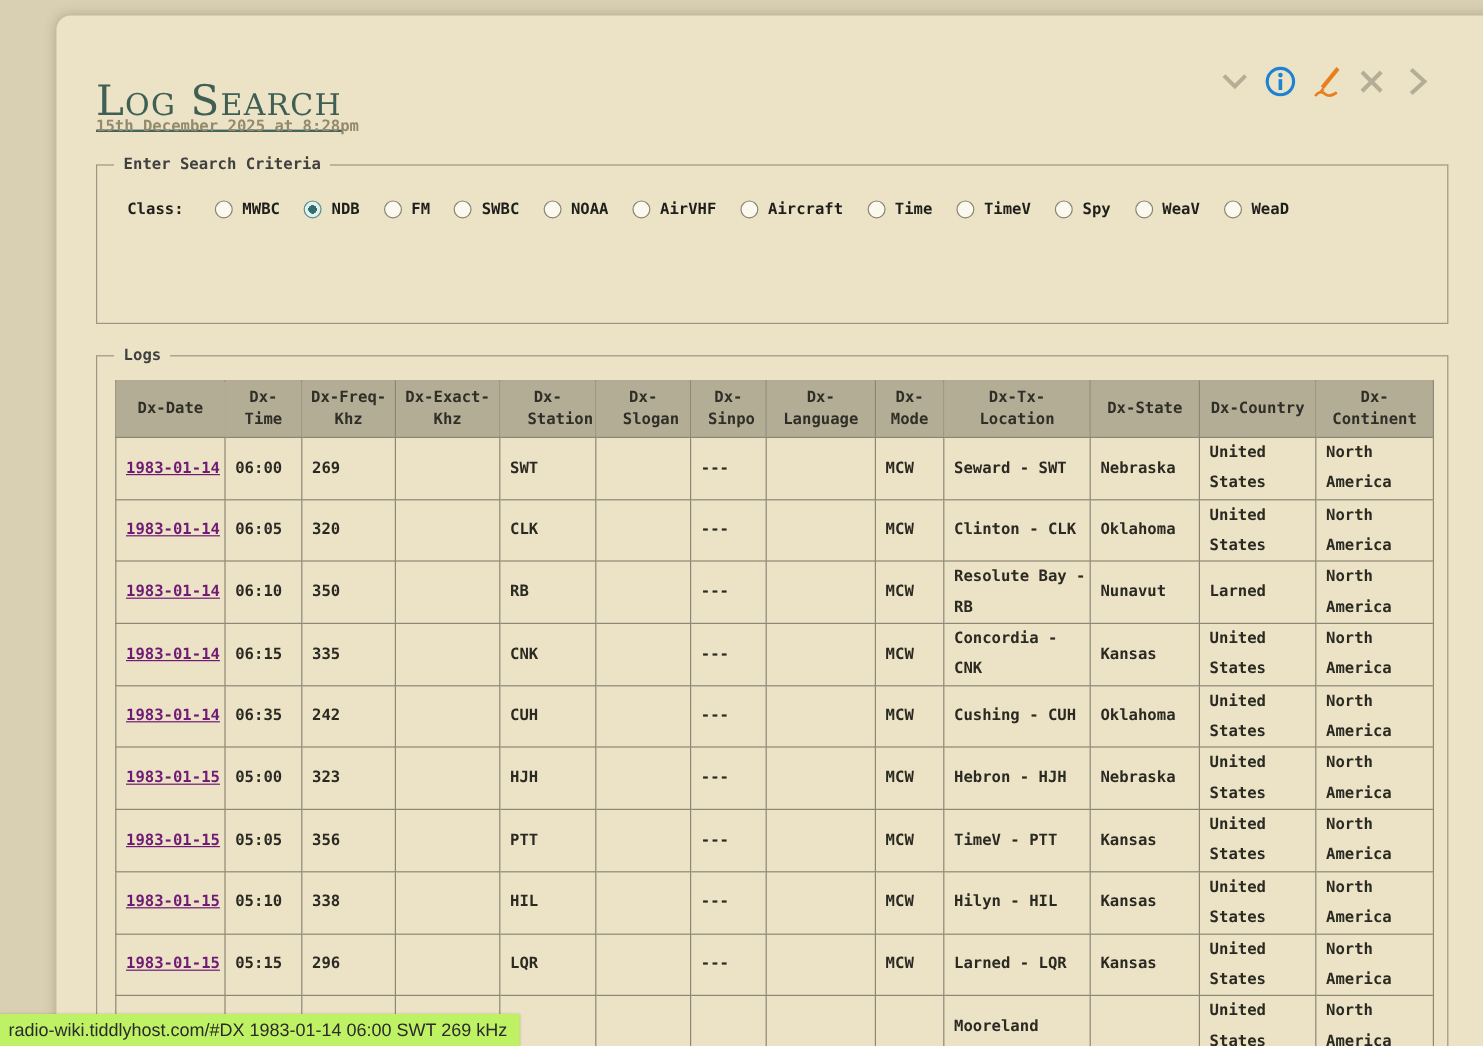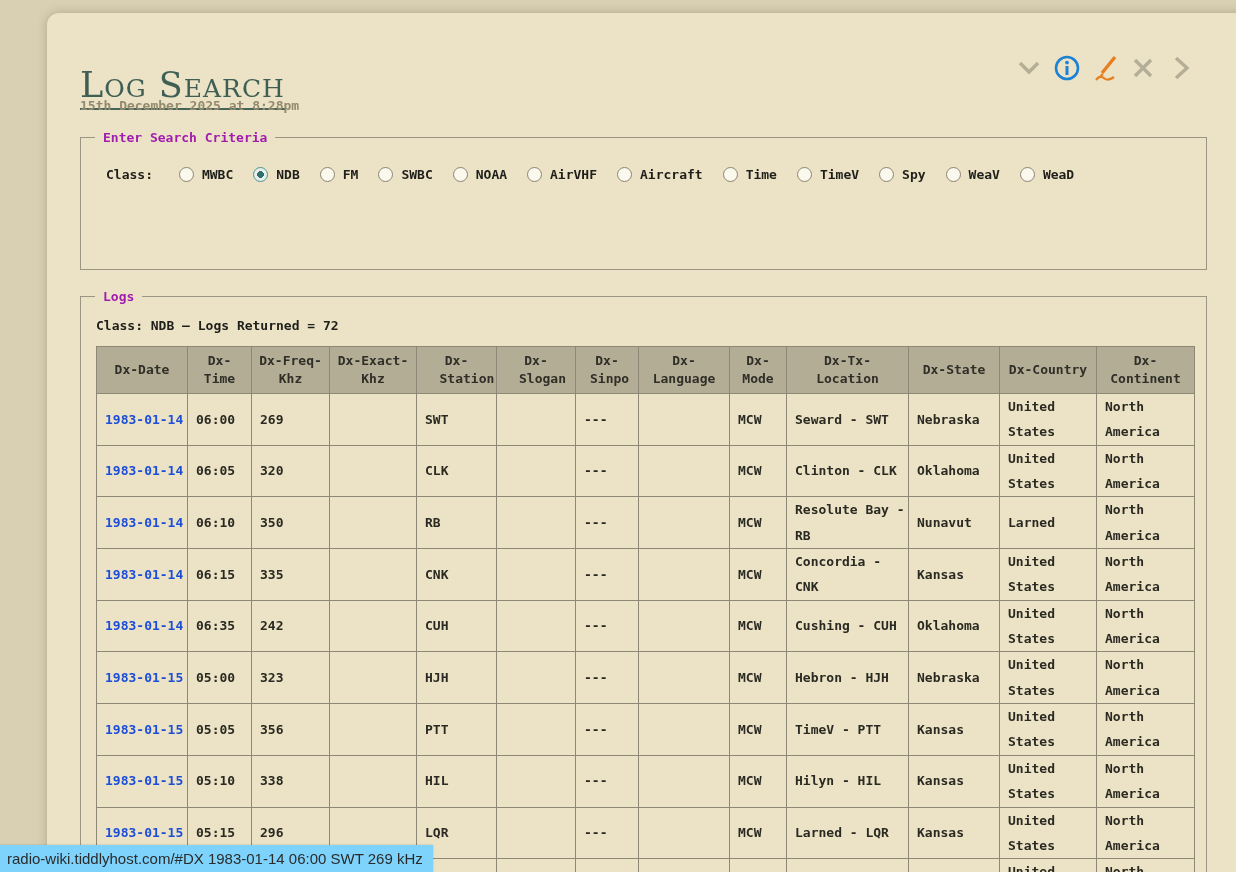--- a/index.html
+++ b/index.html
@@ -9,21 +9,21 @@
   
   .title{position:absolute;left:80px;top:42px;font-family:"DejaVu Serif","Liberation Serif",serif;
     font-variant:small-caps;font-size:35px;font-weight:400;color:#3f5f55;
     border-bottom:2px solid #45655a;padding-bottom:3px;letter-spacing:1px;}
   .subtitle{position:absolute;left:80px;top:98px;font-size:13px;font-weight:700;color:#93896d;}
   
   .toolbar{position:absolute;left:1014px;top:52px;display:flex;gap:8px;align-items:center;}
   .toolbar .tbtn{width:30px;height:32px;display:flex;align-items:center;justify-content:center;cursor:pointer;}
   
   fieldset{position:absolute;border:1px solid #9b9584;margin:0;padding:0;background:transparent;}
-  fieldset legend{font-size:13px;font-weight:700;color:#a21caf;padding:0 8px;margin-left:14px;}
+  fieldset legend{font-size:13px;font-weight:700;color:#404040;padding:0 8px;margin-left:14px;}
   #search-fieldset{left:80px;top:130px;width:1127px;height:140px;box-sizing:border-box;}
   #logs-fieldset{left:80px;top:289px;width:1127px;height:610px;box-sizing:border-box;}
   .class-row{margin:22px 0 0 25px;display:flex;align-items:center;font-size:13px;font-weight:700;color:#1e1e1a;}
   .class-label{margin-right:26px;}
   .radio-opt{display:flex;align-items:center;margin-right:20px;cursor:pointer;}
   .radio-opt input{appearance:none;-webkit-appearance:none;width:15px;height:15px;margin:0 8px 0 0;
     border-radius:50%;border:1px solid #8a8473;background:#fbf8ee;cursor:pointer;}
   .radio-opt input:checked{border:1.5px solid #4b9595;
     background:radial-gradient(circle,#2e6f6f 0 3.5px,#e7efe9 3.6px 100%);}
   .filter-row{margin:21px 0 0 25px;display:flex;align-items:center;font-size:13px;font-weight:700;color:#1e1e1a;}
@@ -48,23 +48,23 @@
   th:nth-child(3) span{max-width:66px;}
   th:nth-child(4) span{max-width:74px;}
   th:nth-child(5) span{max-width:34px;}
   th:nth-child(6) span{max-width:34px;}
   th:nth-child(7) span{max-width:34px;}
   th:nth-child(8) span{max-width:66px;}
   th:nth-child(9) span{max-width:34px;}
   th:nth-child(10) span{max-width:66px;}
   th:nth-child(13) span{max-width:74px;}
   td{height:50px;vertical-align:middle;line-height:1.95;padding:0 2px 0 8px;text-align:left;}
-  td a{color:#1d4ed8;cursor:pointer;}
-  
-  .statusbar{position:absolute;left:0;top:845px;height:27px;background:#7dd3fc;
+  td a{color:#701a75;text-decoration:underline;cursor:pointer;}
+  
+  .statusbar{position:absolute;left:0;top:845px;height:27px;background:#bef264;
     display:flex;align-items:center;padding:0 10px 0 7px;
     font-family:"Liberation Sans","DejaVu Sans",sans-serif;font-size:15px;color:#2b2b2b;
     box-shadow:0 0 2px rgba(0,0,0,.2);white-space:nowrap;}
 </style>
 </head>
 <body>
 
 <div class="card"></div>
 
 <h1 class="title">Log Search</h1>
@@ -154,21 +154,20 @@
         <label class="radio-opt">
           <input type="radio" name="class" style="">
           <span>WeaD</span>
         </label>
       </span>
   </div>
 </fieldset>
 
 <fieldset id="logs-fieldset">
   <legend>Logs</legend>
-  <div class="summary">Class: NDB — Logs Returned = 72</div>
   <table>
     <colgroup>
       <col style="width:91px">
         <col style="width:64px">
         <col style="width:78px">
         <col style="width:87px">
       <col style="width:80px">
         <col style="width:79px">
         <col style="width:63px">
         <col style="width:91px">

